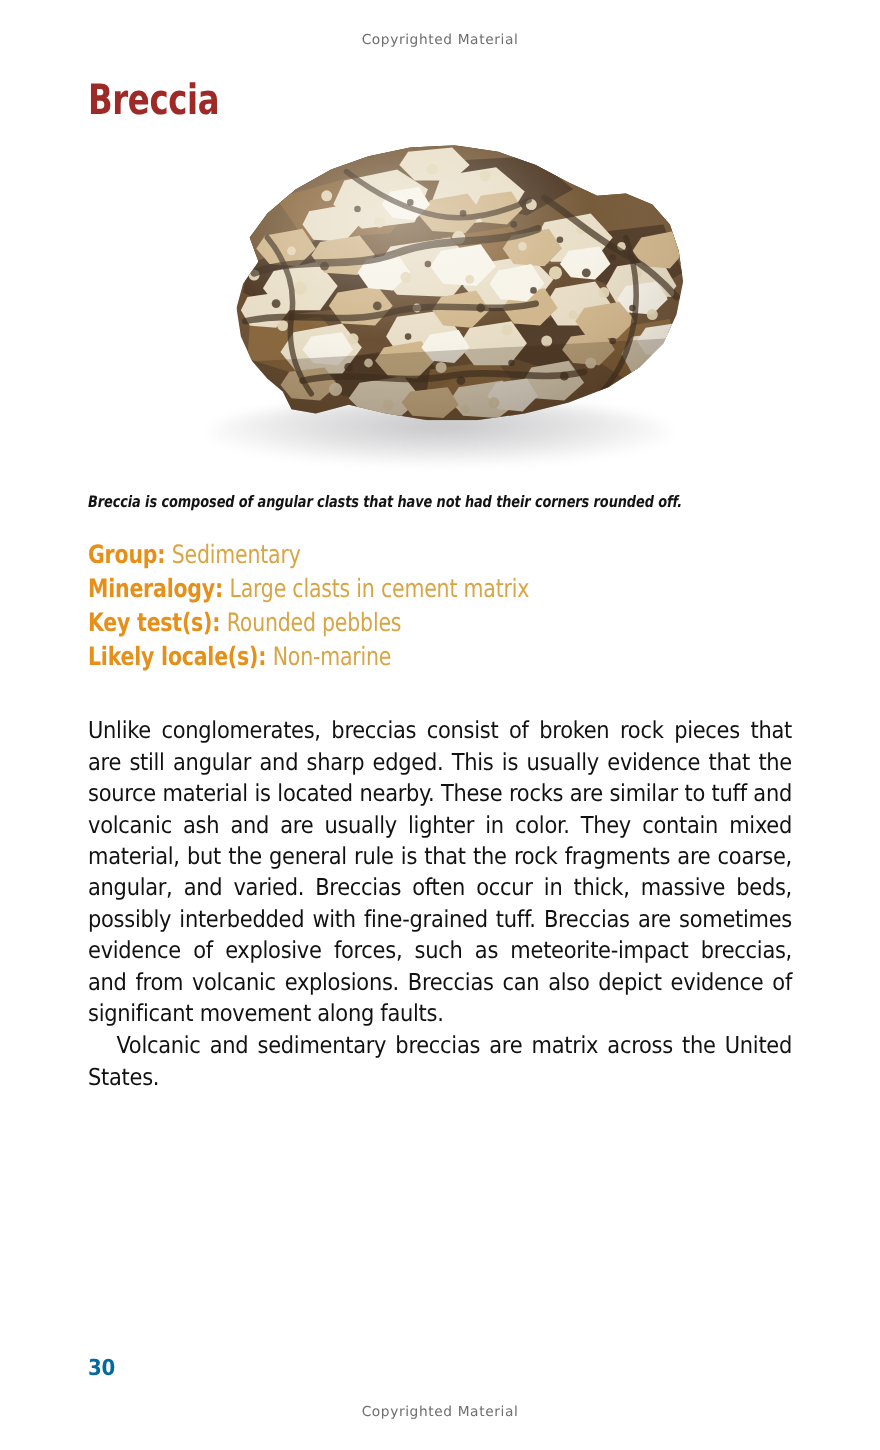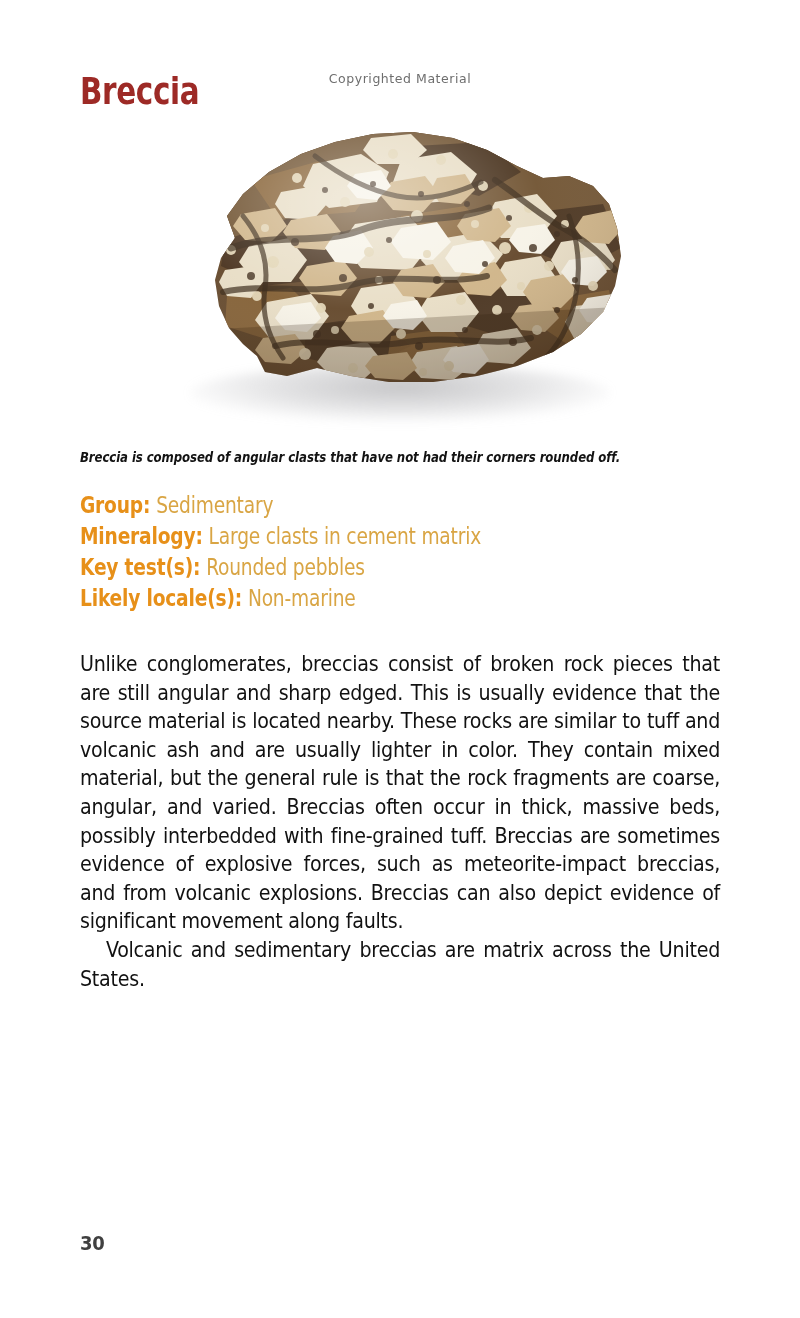--- a/index.html
+++ b/index.html
@@ -28,21 +28,20 @@
   .running-foot {
     position: absolute;
     left: 0;
     width: 800px;
     text-align: center;
     font-family: "DejaVu Sans", sans-serif;
     font-size: 12.5px;
     letter-spacing: 0.55px;
     color: #6e6e6e;
     white-space: nowrap;
-    margin-top: 43px;
   }
   .running-head { top: 28px; }
   .running-foot { top: 1275px; }
 
   
   .rock-title {
     position: absolute;
     left: 80px;
     top: 72px;
     font-family: "DejaVu Sans Condensed", "Liberation Sans Narrow", "Liberation Sans", sans-serif;
@@ -146,21 +145,21 @@
   .body-copy p + p { text-indent: 26px; }
 
   
   .folio {
     position: absolute;
     left: 80px;
     top: 1231px;
     font-family: "DejaVu Sans Condensed", "Liberation Sans Narrow", "Liberation Sans", sans-serif;
     font-size: 20px;
     font-weight: 700;
-    color: #404040;
+    color: #0369a1;
     letter-spacing: -0.3px;
   }
 </style>
 </head>
 <body>
 
 <div class="page">
 
   <div class="running-head">Copyrighted Material</div>
 

